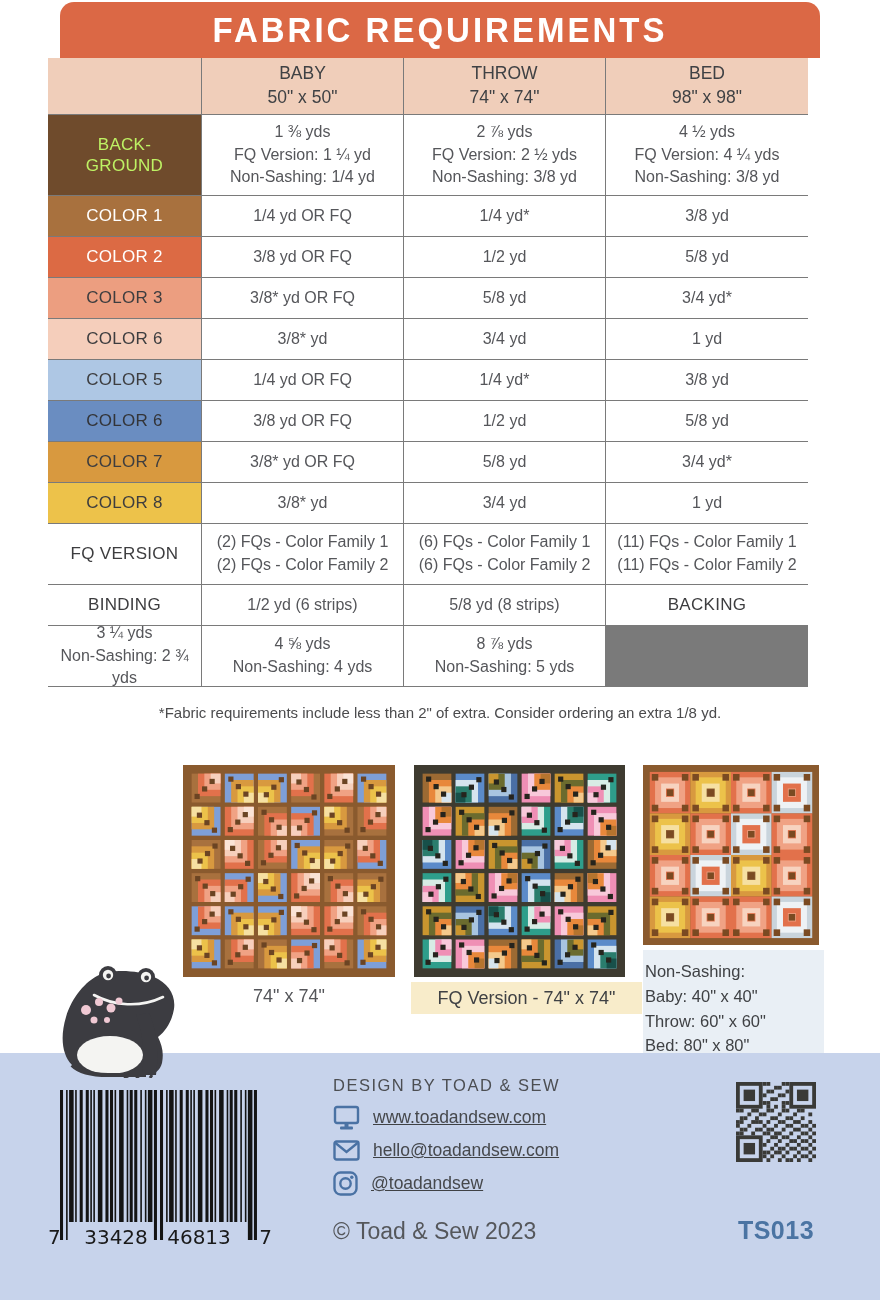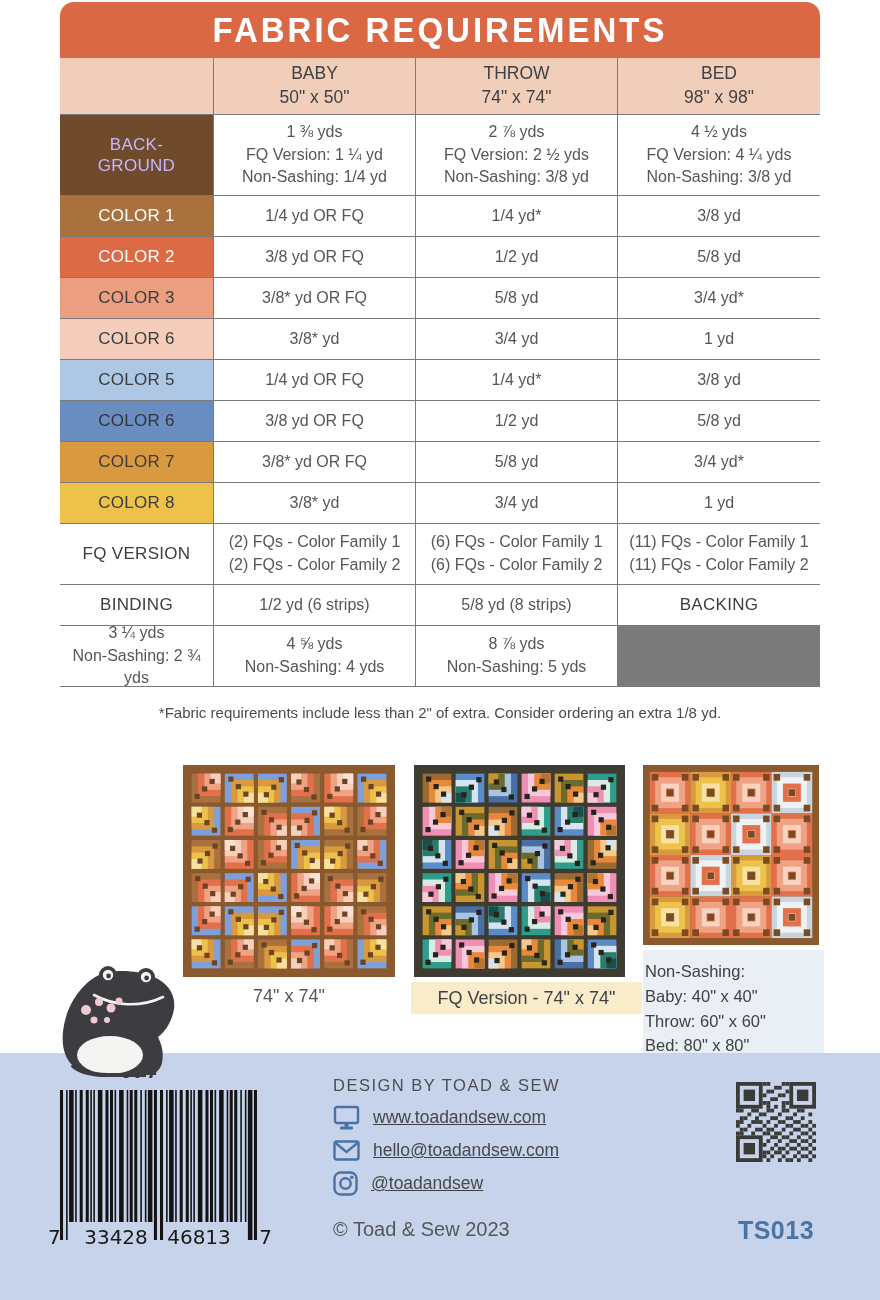--- a/index.html
+++ b/index.html
@@ -6,21 +6,21 @@
   .page{position:relative;width:880px;height:1300px;background:#ffffff;overflow:hidden;
         font-family:"Liberation Sans","DejaVu Sans",sans-serif;color:#3f4144;}
 
   
   .title-bar{position:absolute;left:60px;top:2px;width:760px;height:56px;background:#db6845;
              border-radius:14px 14px 0 0;display:flex;align-items:center;justify-content:center;}
   .title-bar span{color:#ffffff;font-size:33px;font-weight:700;letter-spacing:3px;
                   transform:scaleY(1.05);}
 
   
-  #fabric-table{position:absolute;left:60px;top:58px;width:760px;display:grid;
+  #fabric-table{position:absolute;left:48px;top:58px;width:760px;display:grid;
                 grid-template-columns:153px 201px 201px 202px;gap:1px;background:#7a7a7a;
                 border-bottom:1px solid #7a7a7a;}
   #fabric-table .cell{display:flex;align-items:center;justify-content:center;text-align:center;
                       white-space:pre-line;}
   .corner,.colhead{background:#f0ceba;}
   .colhead{font-size:17.5px;line-height:1.35;font-weight:500;color:#3f4144;}
   .rowlabel{font-size:17px;font-weight:500;letter-spacing:.3px;line-height:1.25;}
   .val{background:#ffffff;color:#55565a;font-size:16px;line-height:1.42;}
 
   .footnote{position:absolute;left:0;top:704px;width:880px;text-align:center;
@@ -44,21 +44,21 @@
   
   .footer-band{position:absolute;left:0;top:1053px;width:880px;height:247px;background:#c7d3eb;}
   #toad-logo{position:absolute;left:50px;top:953px;width:142px;height:125px;}
   #barcode{position:absolute;left:44px;top:1086px;width:232px;height:168px;}
   .contact{position:absolute;left:333px;top:1076px;width:260px;}
   .contact-heading{font-size:16.5px;font-weight:500;letter-spacing:1.5px;color:#4c4e52;
                    margin-bottom:4px;}
   .crow{display:flex;align-items:center;gap:13px;margin-top:10px;text-decoration:underline;}
   .crow svg{flex:0 0 auto;}
   .crow span{font-size:17.5px;color:#46484c;}
-  .copyright{margin-top:22px;font-size:20px;color:#55575b;}
+  .copyright{margin-top:22px;font-size:23px;color:#55575b;}
   #qr{position:absolute;left:736px;top:1082px;width:80px;height:80px;}
   .sku{position:absolute;left:716px;top:1216px;width:120px;text-align:center;
        color:#4b74a3;font-weight:700;font-size:25px;letter-spacing:.5px;}
 </style>
 </head>
 <body>
 
 <div class="page">
 
   <div class="title-bar">
@@ -66,21 +66,21 @@
   </div>
 
   <div id="fabric-table" style="grid-template-rows: 56px 80px 40px 40px 40px 40px 40px 40px 40px 40px 60px 40px 60px;">
       <div class="cell corner"></div>
       <div class="cell colhead">BABY
 50" x 50"</div>
       <div class="cell colhead">THROW
 74" x 74"</div>
       <div class="cell colhead">BED
 98" x 98"</div>
-      <div class="cell rowlabel" style="background: rgb(111, 75, 44); color: #c4b5fd;">BACK-
+      <div class="cell rowlabel" style="background: rgb(111, 75, 44); color: #bef264;">BACK-
 GROUND</div>
       <div class="cell val">1 ⅜ yds
 FQ Version: 1 ¼ yd
 Non-Sashing: 1/4 yd</div>
       <div class="cell val">2 ⅞ yds
 FQ Version: 2 ½ yds
 Non-Sashing: 3/8 yd</div>
       <div class="cell val">4 ½ yds
 FQ Version: 4 ¼ yds
 Non-Sashing: 3/8 yd</div>

